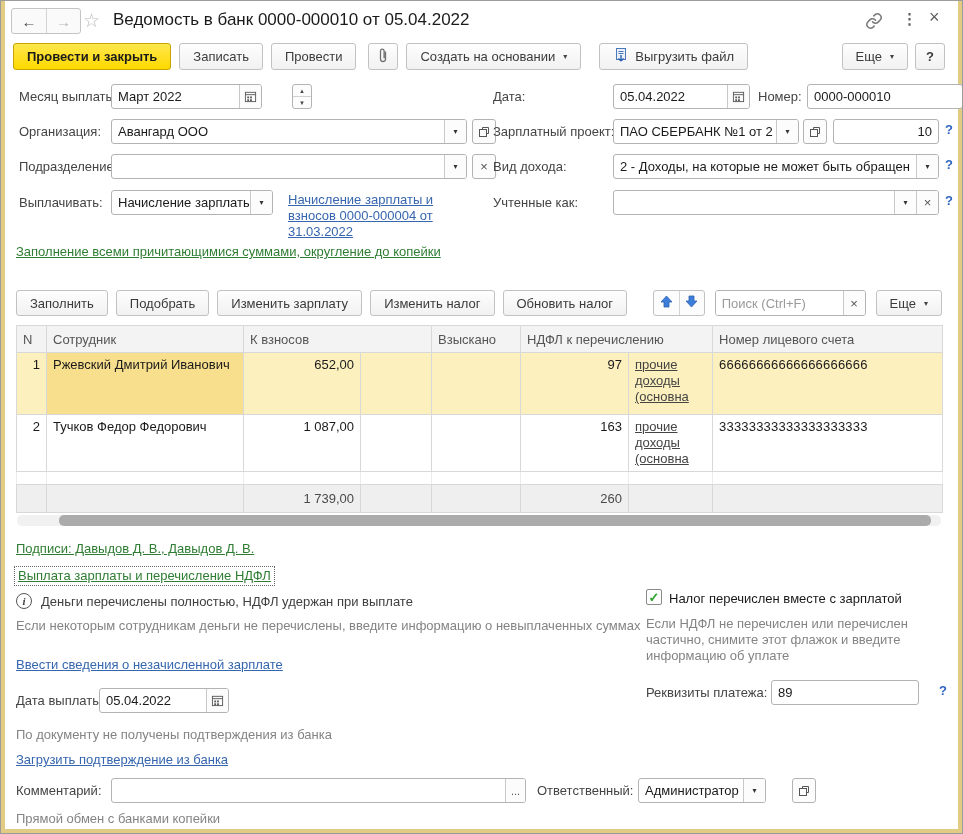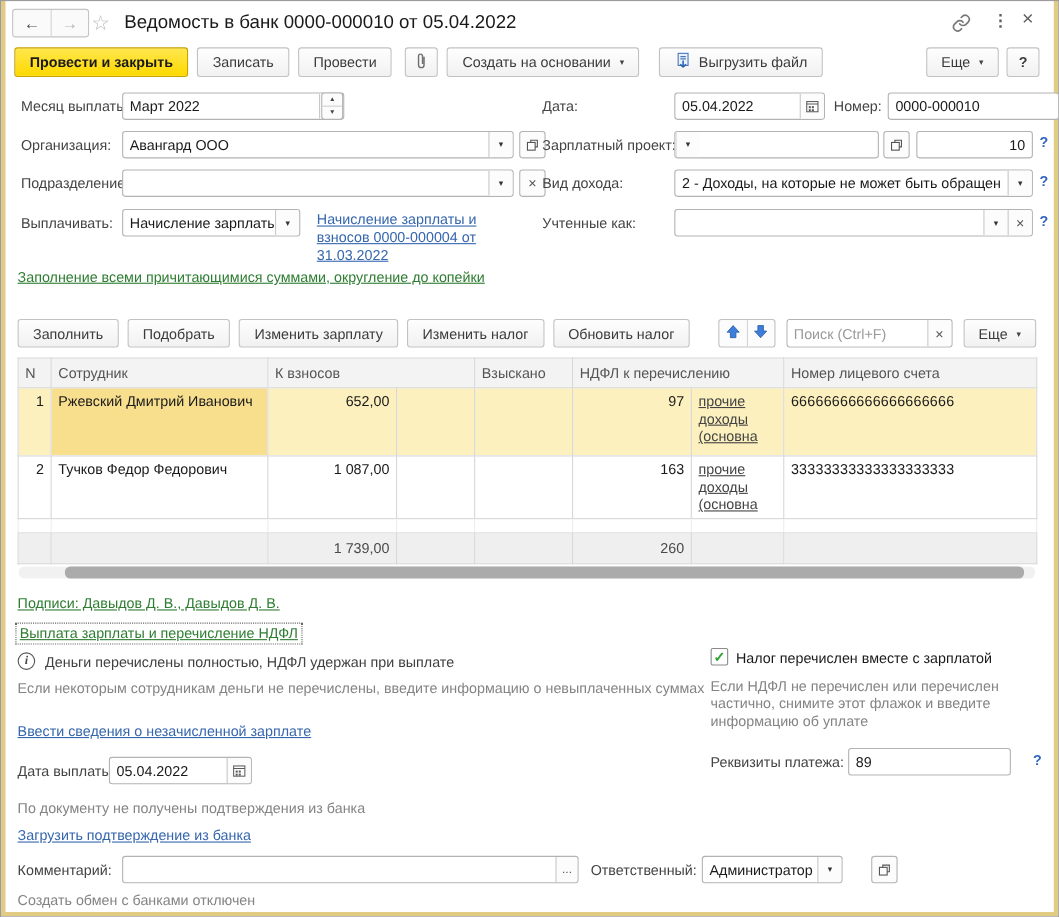--- a/index.html
+++ b/index.html
@@ -136,21 +136,21 @@
       <span>Выгрузить файл</span>
     </button>
     <button class="btn mlauto">
       <span>Еще</span>
       <span class="dd8">▾</span>
     </button>
     <button class="btn helpbtn">?</button>
   </div>
 
   <span class="lbl" style="left:18px;top:88px;">Месяц выплаты:</span>
-  <div class="field" style="left:110px;top:83px;width:202px;">
+  <div class="field" style="left:110px;top:83px;width:151px;">
     <div class="val">Март 2022</div>
     <div class="fbtn">
       <svg width="13" height="13" viewBox="0 0 14 14">
           <rect x="1.5" y="2.5" width="11" height="10" fill="none" stroke="#5A5A5A"></rect>
           <line x1="1.5" y1="5" x2="12.5" y2="5" stroke="#5A5A5A"></line>
           <rect x="3.5" y="7" width="2" height="2" fill="#5A5A5A"></rect>
           <rect x="6.5" y="7" width="2" height="2" fill="#5A5A5A"></rect>
           <rect x="3.5" y="10" width="2" height="2" fill="#5A5A5A"></rect>
           <rect x="6.5" y="10" width="2" height="2" fill="#5A5A5A"></rect>
         </svg>
@@ -189,20 +189,21 @@
   </div>
   <div class="sbtn" style="left:471px;top:118px;">
     <svg width="12" height="12" viewBox="0 0 12 12">
         <rect x="1.5" y="3.5" width="7" height="7" fill="none" stroke="#555"></rect>
         <path d="M4.5 3.5v-2h6v6h-2" fill="none" stroke="#555"></path>
       </svg>
   </div>
 
   <span class="lbl" style="left:492px;top:123px;">Зарплатный проект:</span>
   <div class="field" style="left:612px;top:118px;width:186px;">
+    <div class="val">ПАО СБЕРБАНК №1 от 2</div>
     <div class="fbtn">
         <span class="ddt">▾</span>
       </div>
   </div>
   <div class="sbtn" style="left:802px;top:118px;">
     <svg width="12" height="12" viewBox="0 0 12 12">
         <rect x="1.5" y="3.5" width="7" height="7" fill="none" stroke="#555"></rect>
         <path d="M4.5 3.5v-2h6v6h-2" fill="none" stroke="#555"></path>
       </svg>
   </div>
@@ -419,15 +420,15 @@
         <span class="ddt">▾</span>
       </div>
   </div>
   <div class="sbtn" style="left:791px;top:777px;">
     <svg width="12" height="12" viewBox="0 0 12 12">
         <rect x="1.5" y="3.5" width="7" height="7" fill="none" stroke="#555"></rect>
         <path d="M4.5 3.5v-2h6v6h-2" fill="none" stroke="#555"></path>
       </svg>
   </div>
 
-  <span class="hint" style="left:15px;top:810px;white-space:nowrap;">Создать обмен с банками отключен</span>
+  <span class="hint" style="left:15px;top:810px;white-space:nowrap;">Прямой обмен с банками копейки</span>
 
 </div>
 
 </body></html>

